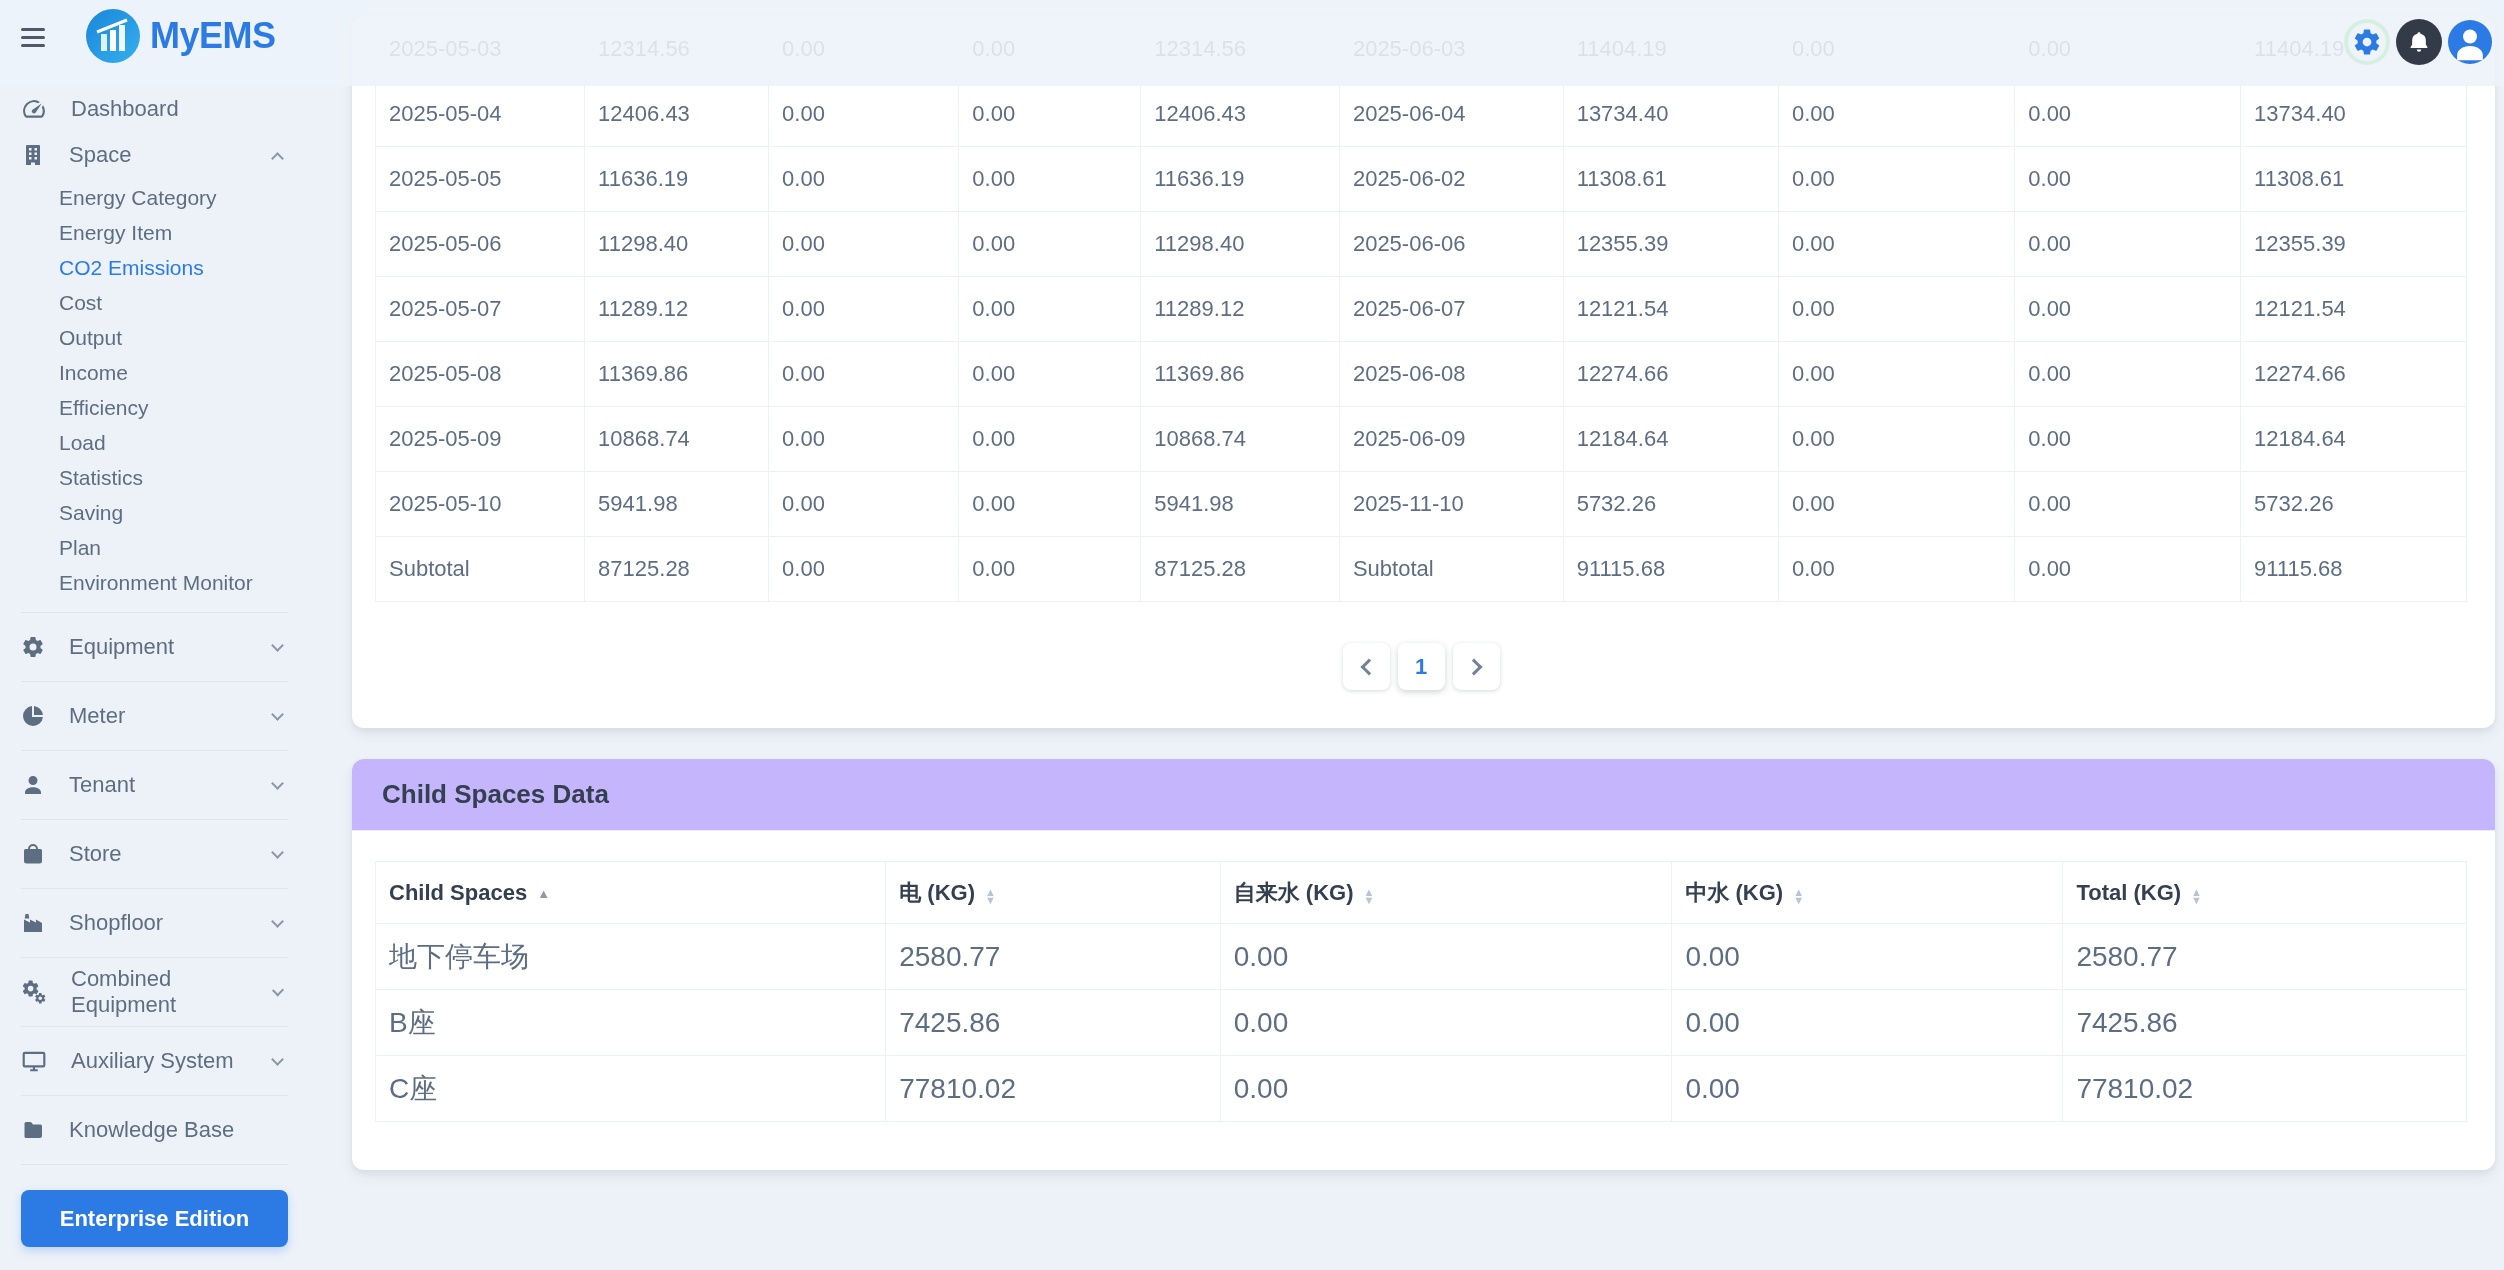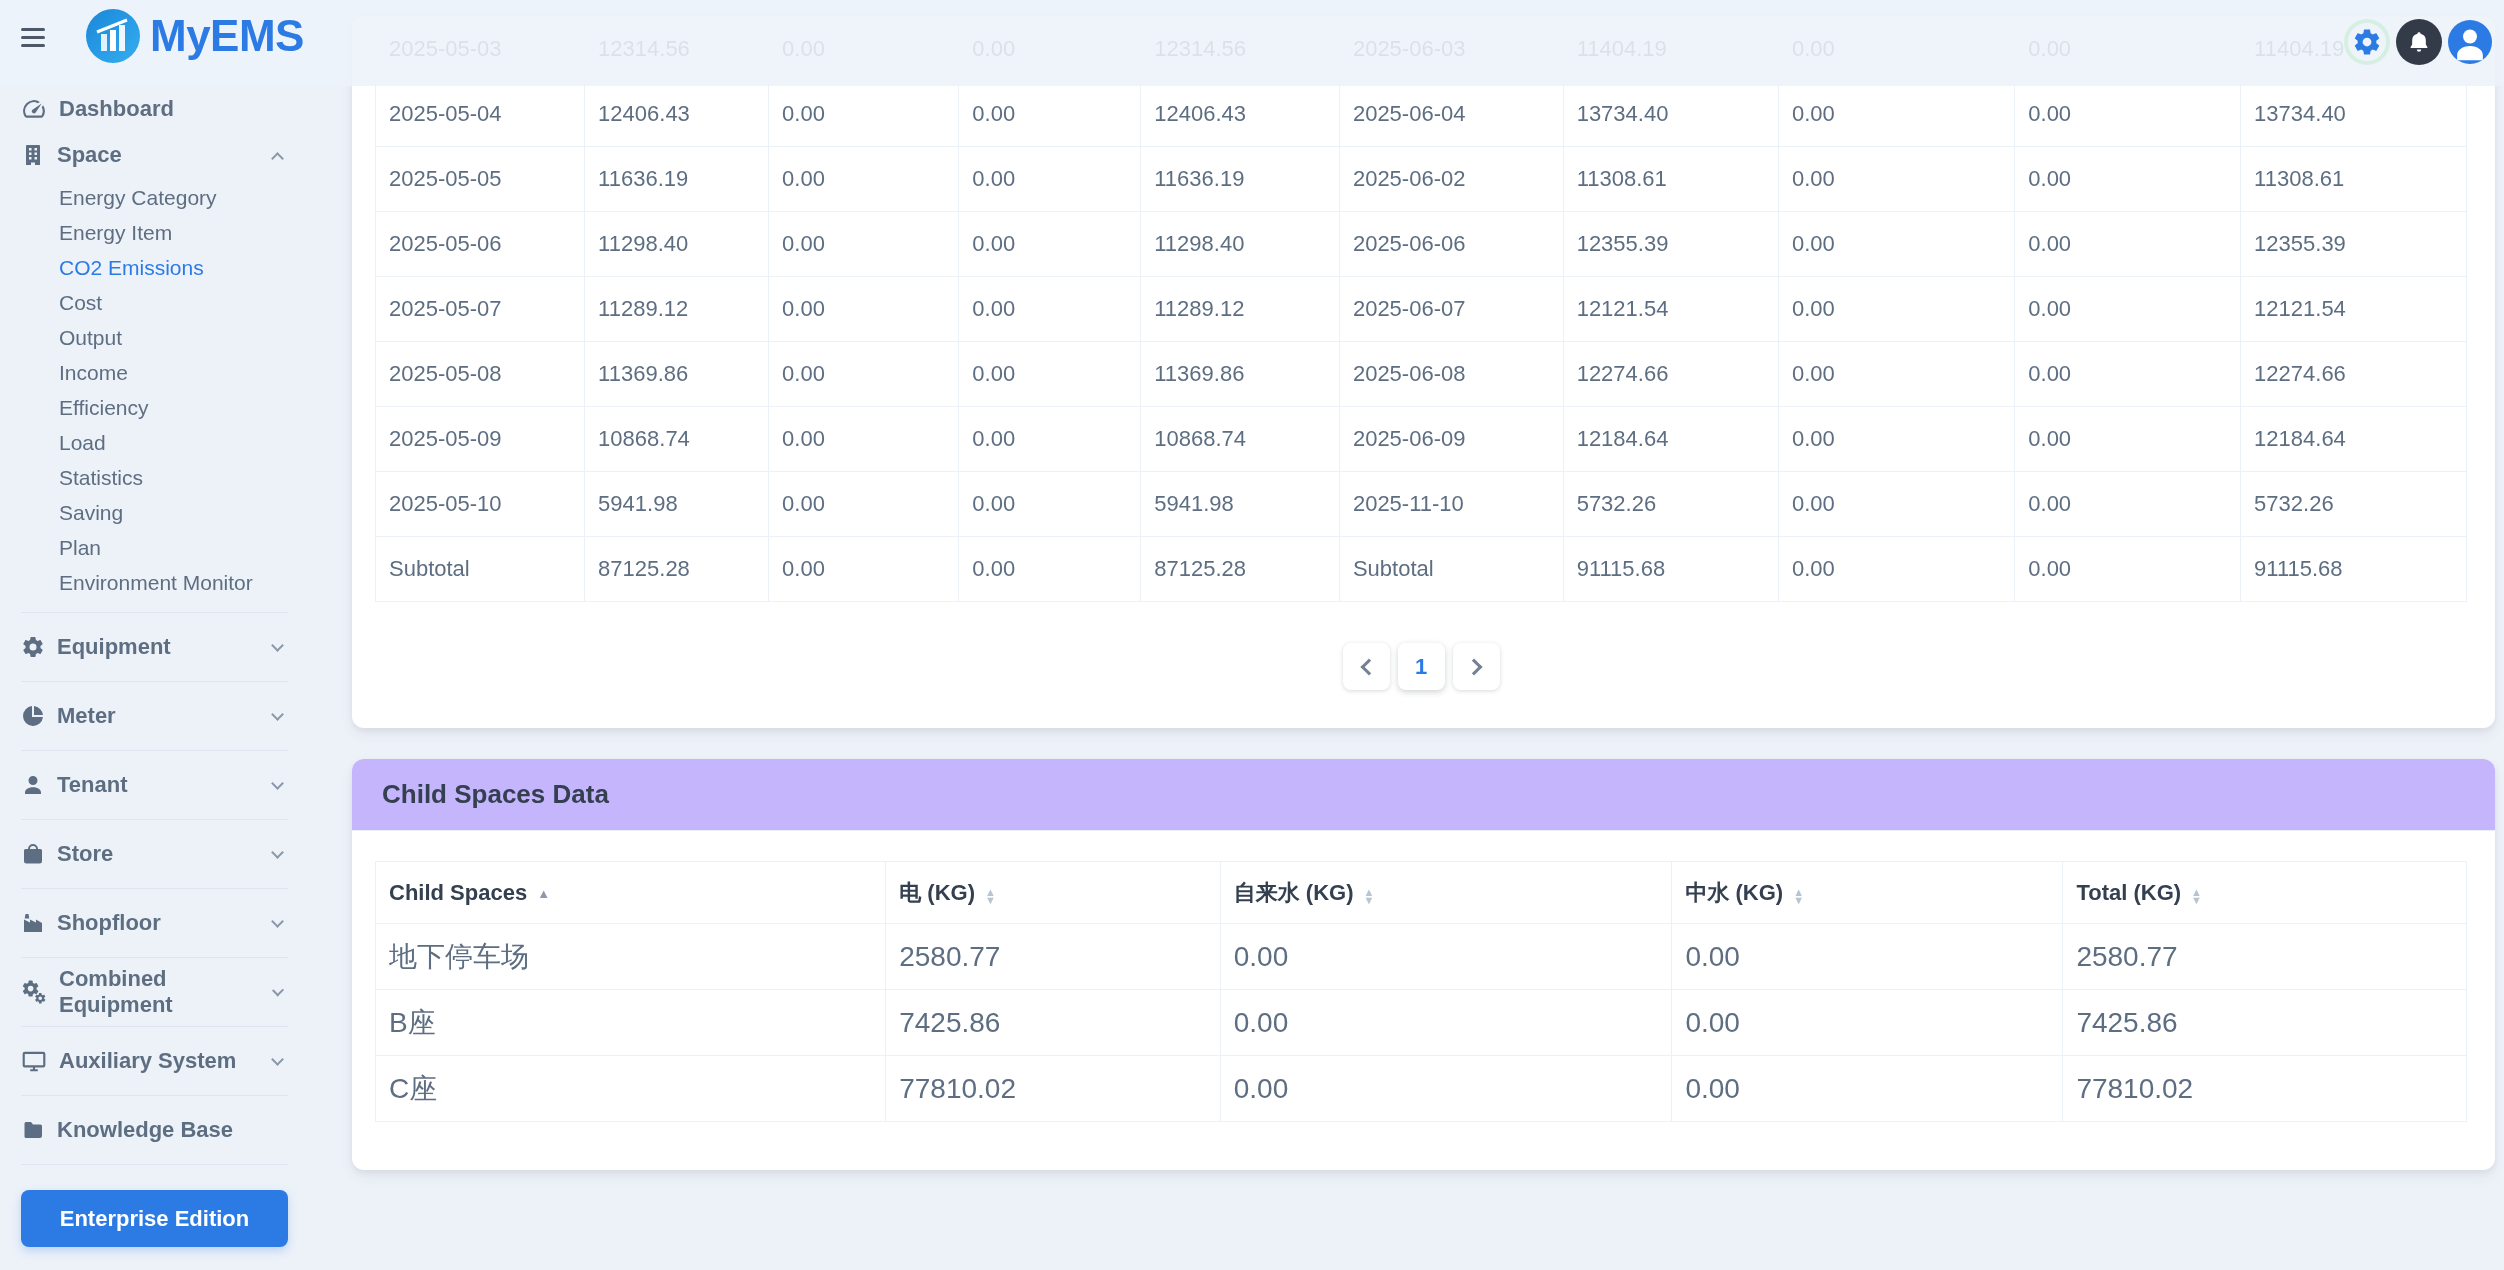--- a/index.html
+++ b/index.html
@@ -9,31 +9,31 @@
     font-family:"Liberation Sans","DejaVu Sans",sans-serif; color:#5e6e82;
   }
 
   
   #topbar-overlay { position:absolute; top:0; left:0; width:2504px; height:86px;
     background:rgba(237,242,249,0.87); z-index:40; }
   #topbar { position:absolute; top:0; left:0; width:2504px; height:86px; z-index:50; }
   #hamburger { position:absolute; left:21px; top:28px; width:26px; cursor:pointer; }
   #hamburger span { display:block; width:24px; height:3px; background:#4d5969; border-radius:2px; margin-bottom:5px; }
   #logo { position:absolute; left:86px; top:9px; display:flex; align-items:center; }
-  #logo .brand-text { font-size:44px; font-weight:800; color:#2c7be5; margin-left:10px; letter-spacing:-0.5px; }
+  #logo .brand-text { font-size:36px; font-weight:800; color:#2c7be5; margin-left:10px; letter-spacing:-0.5px; }
   #top-icons { position:absolute; right:12px; top:19px; display:flex; align-items:center; gap:6px; }
   .round-btn { width:46px; height:46px; border-radius:50%; display:flex; align-items:center; justify-content:center; cursor:pointer; }
   #settings-btn { border:4px solid #d5f0e2; background:transparent; }
   #bell-btn { background:#333b48; }
   #avatar-btn { background:#2c7be5; width:44px; height:44px; overflow:hidden; }
 
   
   #sidebar { position:absolute; left:0; top:86px; width:309px; padding-left:21px; z-index:45; }
   .side-link { display:flex; align-items:center; height:46px; gap:12px; width:267px; cursor:pointer; }
-  .side-link .lbl { font-size:22px; font-weight:700; color:#5e6e82; }
+  .side-link .lbl { font-size:22px; font-weight:400; color:#5e6e82;margin-left:12px; }
   .side-link svg { flex:0 0 auto; }
   .chev { display:inline-block; width:9px; height:9px; border-right:2px solid #8a97a9; border-bottom:2px solid #8a97a9; margin-left:auto; margin-right:6px; }
   .chev.down { transform:rotate(45deg); margin-top:-4px; }
   .chev.up   { transform:rotate(-135deg); margin-top:6px; }
   .submenu { margin:2px 0 12px 0; }
   .subitem { height:35px; display:flex; align-items:center; padding-left:38px; font-size:21px; font-weight:500; color:#5e6e82; cursor:pointer; width:267px; }
   .subitem.active { color:#2c7be5; }
   .sdivider { width:267px; border-top:1px solid #dce5f0; margin:11px 0; }
   #enterprise-btn { margin-top:14px; width:267px; height:57px; border:none; border-radius:8px;
     background:#2c7be5; color:#fff; font-size:22px; font-weight:700; cursor:pointer;

